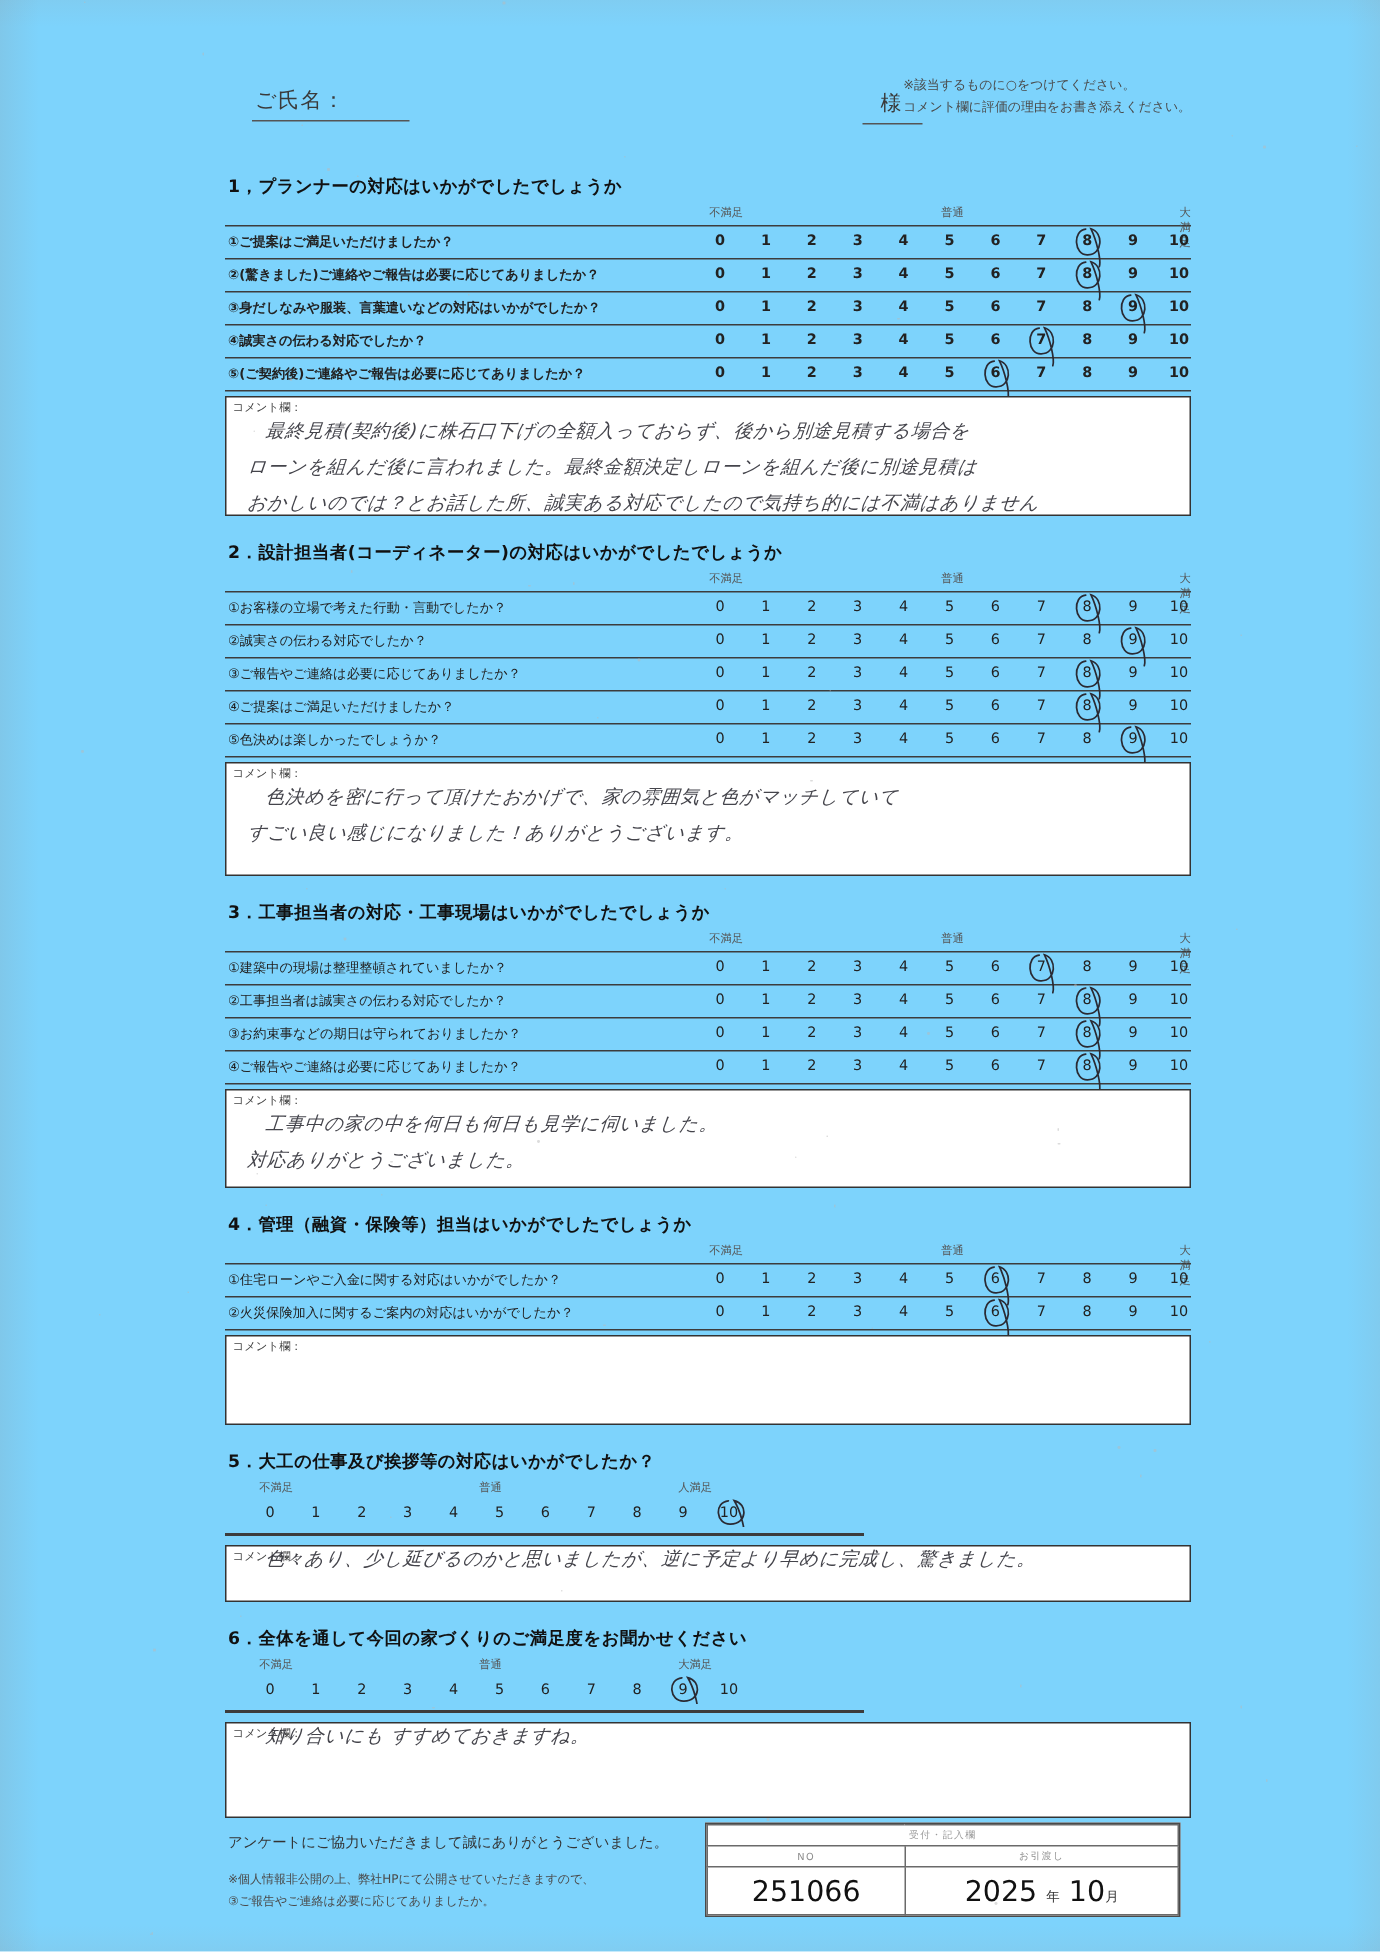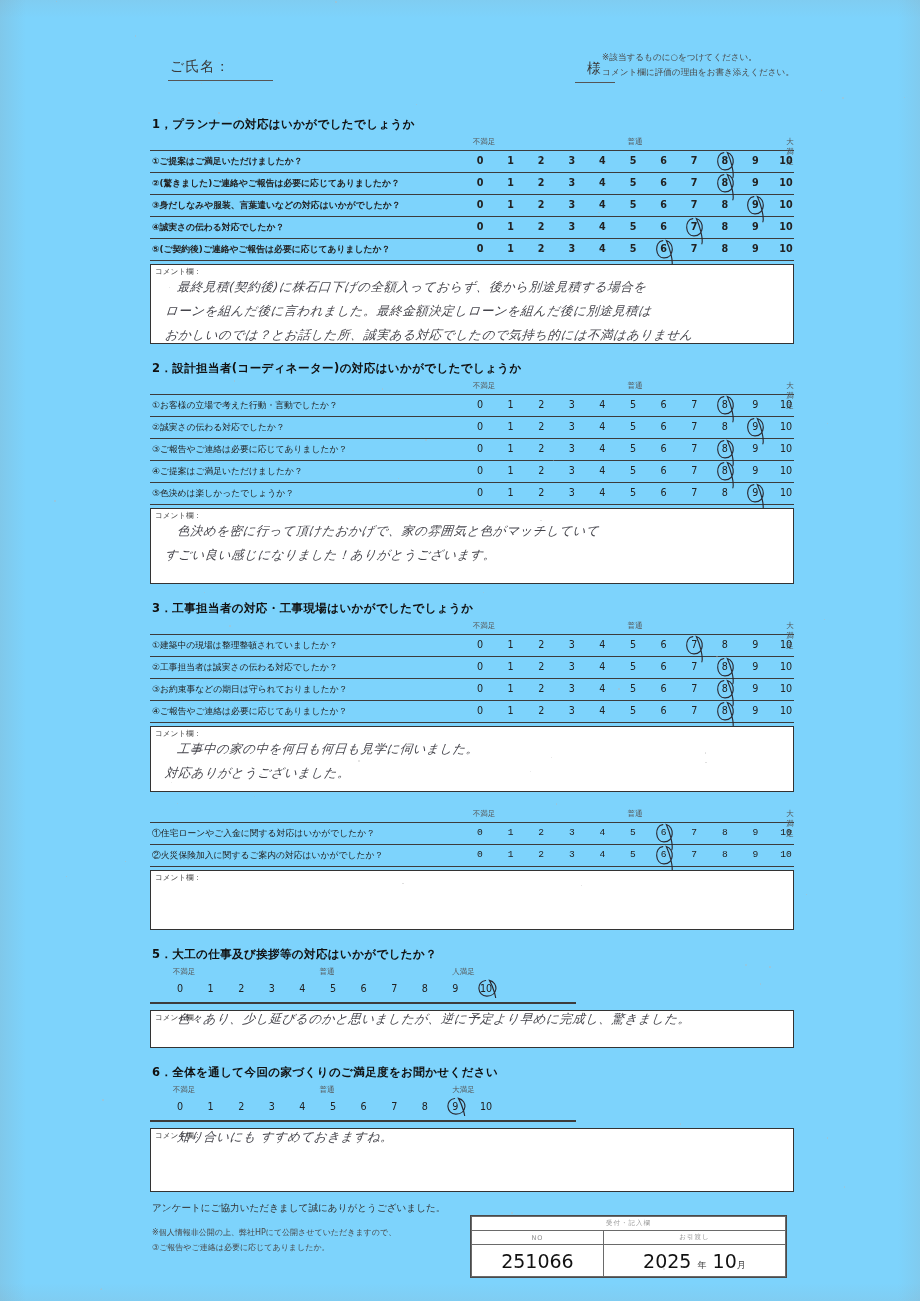--- a/index.html
+++ b/index.html
@@ -484,26 +484,27 @@
               </div>
             </div>
           </div>
           <div class="cbox" style="height: 64px;">
             <div class="clabel">コメント欄：</div>
             <div class="hw" style="left: 26px; top: 14px; font-size: 12.5px;">工事中の家の中を何日も何日も見学に伺いました。</div>
             <div class="hw" style="left: 14px; top: 38px; font-size: 12.5px;">対応ありがとうございました。</div>
           </div>
         </div>
         <div class="section">
+          <div class="sec-title">4．管理（融資・保険等）担当はいかがでしたでしょうか</div>
           <div class="scale-head">
             <div class="lab" style="left: 334px;">不満足</div>
             <div class="lab" style="left: 485px;">普通</div>
             <div class="lab" style="left: 640px;">大満足</div>
           </div>
-          <div style="border-top: 1.3px solid rgb(60, 60, 60); font-family: Liberation Mono, monospace;">
+          <div style="border-top: 1.3px solid rgb(60, 60, 60);">
             <div class="qrow first">
               <div class="qtext">①住宅ローンやご入金に関する対応はいかがでしたか？</div>
               <div class="opt" style="left: 330px;">0</div>
               <div class="opt" style="left: 360.6px;">1</div>
               <div class="opt" style="left: 391.2px;">2</div>
               <div class="opt" style="left: 421.8px;">3</div>
               <div class="opt" style="left: 452.4px;">4</div>
               <div class="opt" style="left: 483px;">5</div>
               <div class="opt" style="left: 513.6px;">6</div>
               <div class="opt" style="left: 544.2px;">7</div>

